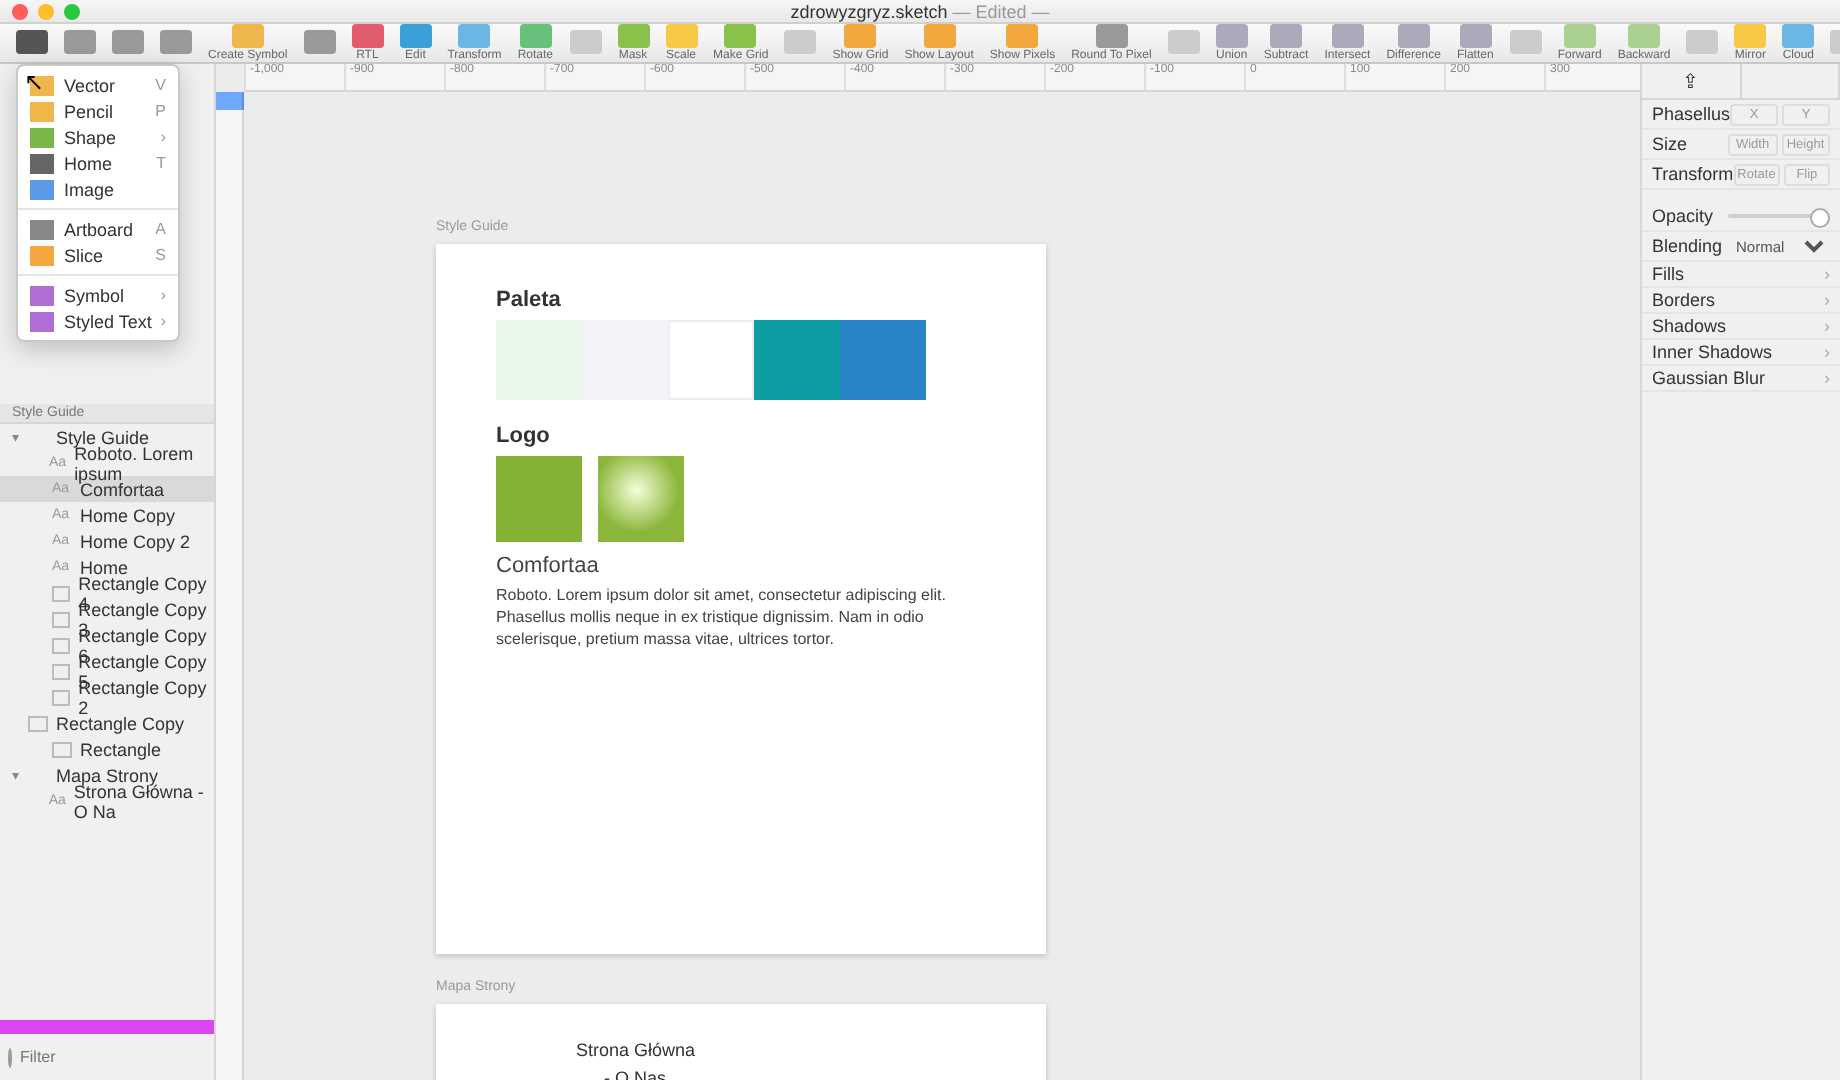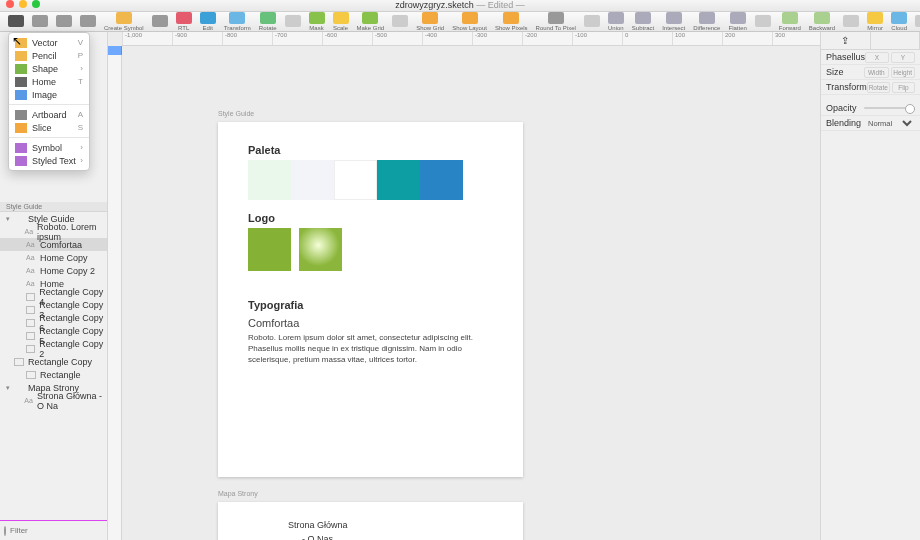--- a/index.html
+++ b/index.html
@@ -1,35 +1,35 @@
 <!DOCTYPE html>
 <html><head>
 <meta charset="utf-8">
 <style>
 * { margin:0; padding:0; box-sizing:border-box; font-family:-apple-system,"Helvetica Neue",Arial,sans-serif; font-size:9px; color:#333; }
 body { width:920px; height:540px; background:#ececec; overflow:hidden; }
-.titlebar { height:12px; background:linear-gradient(#f6f6f6,#e8e8e8); border-bottom:1px solid #d0d0d0; display:flex; padding:0 6px; position:relative; }
+.titlebar { height:12px; background:linear-gradient(#f6f6f6,#e8e8e8); border-bottom:1px solid #d0d0d0; display:flex; align-items:center; padding:0 6px; position:relative; }
 .traffic { display:flex; gap:5px; }
 .traffic span { width:8px; height:8px; border-radius:50%; display:block; }
 .t-red{background:#ff5f57;} .t-yel{background:#ffbd2e;} .t-grn{background:#28c940;}
 .titlebar .title { position:absolute; left:0; right:0; text-align:center; color:#555; font-size:9px; }
 .titlebar .title .ed{color:#999;}
 .toolbar { height:20px; background:linear-gradient(#fafafa,#e8e8e8); border-bottom:1px solid #c8c8c8; display:flex; align-items:center; padding:0 4px; }
 .tbtn { display:flex; flex-direction:column; align-items:center; margin:0 4px; }
 .tbtn .ic { width:16px; height:12px; border-radius:2px; background:#aaa; }
 .tbtn .lb { font-size:6px; color:#666; margin-top:1px; white-space:nowrap; }
 .body { display:flex; height:calc(100% - 32px); }
 .left { width:108px; background:#f0f0f0; border-right:1px solid #d6d6d6; display:flex; flex-direction:column; position:relative; }
 .pages-hd { height:10px; background:#e5e5e5; border-bottom:1px solid #d6d6d6; font-size:7px; color:#777; padding:1px 6px; }
 .layers { flex:1; overflow:auto; font-size:8px; }
 .layers .row { display:flex; align-items:center; height:13px; padding-left:6px; color:#555; }
 .layers .row .tri{width:8px;font-size:7px;color:#888;}
 .layers .row .ico{width:10px;height:8px;margin-right:4px;display:inline-block;}
 .layers .sel{background:#d9d9d9;}
-.search { height:20px; border-top:1px solid #d946ef; display:flex; align-items:center; padding:2px 4px; gap:4px;}
+.search { height:30px; border-top:7px solid #d946ef; display:flex; align-items:center; padding:2px 4px; gap:4px;}
 .search .sico{width:10px;height:10px;border:1px solid #999;border-radius:50%;}
 .search input{flex:1;border:none;background:transparent;font-size:8px;color:#666;}
 .insert-pop { position:absolute; top:0; left:8px; width:82px; background:#fff; border:1px solid #c8c8c8; border-radius:4px; box-shadow:0 4px 12px rgba(0,0,0,.2); padding:3px 0; z-index:50;}
 .insert-pop .mi{display:flex;align-items:center;height:13px;padding:0 6px;font-size:8px;color:#333;}
 .insert-pop .mi .mic{width:12px;height:10px;margin-right:5px;}
 .insert-pop .mi .sh{margin-left:auto;color:#999;font-size:8px;}
 .insert-pop .sep{height:1px;background:#e5e5e5;margin:3px 0;}
 .cursor{position:absolute;top:2px;left:12px;font-size:12px;color:#000;z-index:60;pointer-events:none;}
 .canvaswrap { flex:1; background:#ececec; position:relative; overflow:hidden; }
 .ruler-h { position:absolute; top:0; left:14px; right:0; height:14px; background:#f5f5f5; border-bottom:1px solid #d6d6d6; display:flex; }
@@ -371,21 +371,20 @@
             <span style="background: rgb(243, 244, 249);"></span>
             <span style="background: rgb(255, 255, 255); border: 1px solid rgb(238, 238, 238);"></span>
             <span style="background: rgb(13, 158, 164);"></span>
             <span style="background: rgb(41, 132, 197);"></span>
           </div>
         <div class="h1" style="margin-top:12px">Logo</div>
         <div class="logo-sw">
           <span style="background:#85b135"></span>
           <span style="background:radial-gradient(circle at 45% 40%,#f5ffd8,#8bb63b 60%)"></span>
         </div>
-        <div class="h1" style="margin-top:28px">Typografia</div>
         <div style="font-size:11px;margin-top:6px;color:#444">Comfortaa</div>
         <div class="body-txt">Roboto. Lorem ipsum dolor sit amet, consectetur adipiscing elit. Phasellus mollis neque in ex tristique dignissim. Nam in odio scelerisque, pretium massa vitae, ultrices tortor.</div>
       </div>
     </div>
 
     <div class="artboard ab2">
       <div class="ab-label">Mapa Strony</div>
       <div style="padding:18px 0 0 70px;font-size:9px;">
         <div>Strona Główna</div>
         <div style="margin:4px 0 0 14px">- O Nas</div>
@@ -423,14 +422,21 @@
     </div>
     <div style="height:6px"></div>
     <div class="prow">
       <span class="k">Opacity</span>
       <div class="slider"></div>
     </div>
     <div class="prow">
       <span class="k">Blending</span>
       <select class="blend"><option>Normal</option></select>
     </div>
+    <div id="sects">
+        <div class="sect chev">Fills</div>
+        <div class="sect chev">Borders</div>
+        <div class="sect chev">Shadows</div>
+        <div class="sect chev">Inner Shadows</div>
+        <div class="sect chev">Gaussian Blur</div>
+      </div>
   </div>
 </div>
 
 </body></html>

